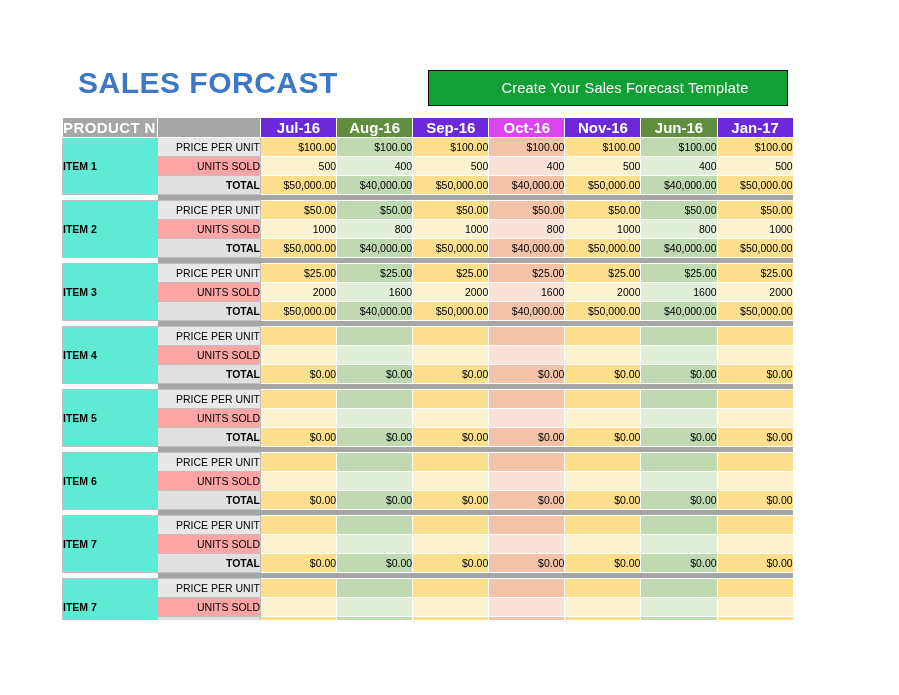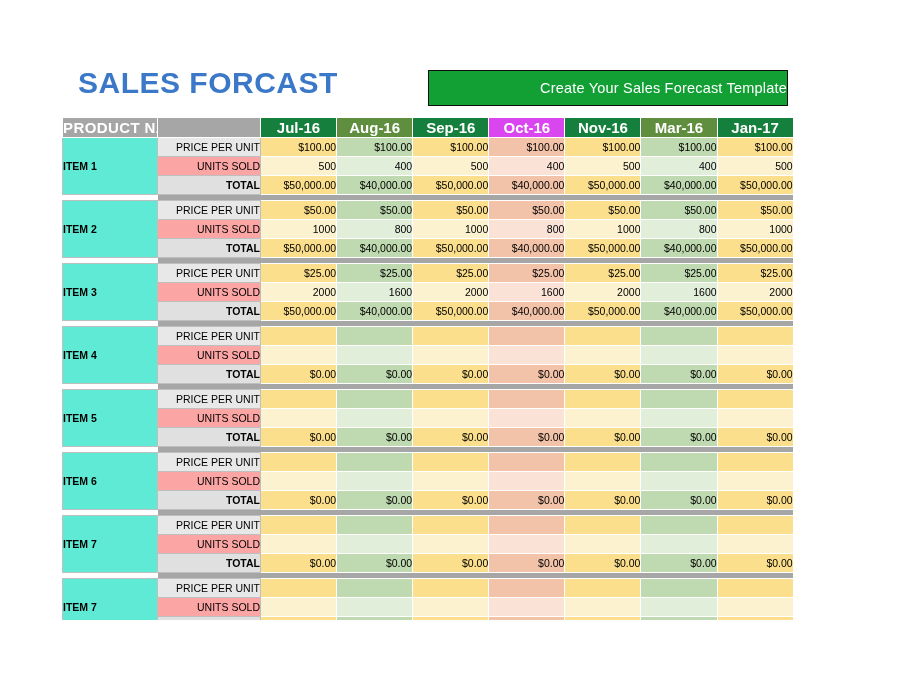--- a/index.html
+++ b/index.html
@@ -13,21 +13,21 @@
   
   .topbar{position:absolute;left:0;top:58px;width:899px;height:56px;}
   .title{
     position:absolute;left:78px;top:66px;
     font-size:30px;font-weight:bold;color:#3c78c8;letter-spacing:.5px;
     white-space:nowrap;
   }
   .cta{
     position:absolute;left:428px;top:70px;width:360px;height:36px;
     background:#12a035;border:1px solid #0f0f0f;box-sizing:border-box;
-    display:flex;align-items:center;justify-content:flex-end;
+    display:flex;align-items:center;justify-content:center;
   }
   .cta-label{
     color:#ffffff;font-size:14.5px;letter-spacing:.2px;white-space:nowrap;
     padding-left:34px;
   }
 
   
   .sheet{
     position:absolute;left:62px;top:117px;width:731px;
     border-collapse:collapse;table-layout:fixed;
@@ -42,21 +42,21 @@
 
   
   .hdr td{
     height:19px;line-height:19px;font-weight:bold;font-size:15px;
     color:#ffffff;text-align:center;border:1px solid #ffffff;
   }
   .hdr .h-name{background:#a6a6a6;text-align:center;letter-spacing:.4px;}
   .hdr .h-blank{background:#a6a6a6;}
 
   
-  .m-gold{background:#15803d;}
+  .m-gold{background:#6d28d9;}
   .m-green{background:#5f8f3e;}
   .m-orange{background:#d946ef;}
 
   
   .itemcell{
     background:#5eead4;border:1px solid #bfbfbf;
     font-weight:bold;font-size:11px;color:#000;
     padding-left:13px;text-align:left;vertical-align:middle;
   }
   
@@ -120,21 +120,21 @@
     </colgroup>
     <tbody id="tbody">
         <tr class="hdr">
           <td class="h-name">PRODUCT NAME</td>
           <td class="h-blank"></td>
           <td class="m-gold">Jul-16</td>
           <td class="m-green">Aug-16</td>
           <td class="m-gold">Sep-16</td>
           <td class="m-orange">Oct-16</td>
           <td class="m-gold">Nov-16</td>
-          <td class="m-green">Mar-16</td>
+          <td class="m-green">Jun-16</td>
           <td class="m-gold">Jan-17</td>
         </tr>
         <tr>
           <td class="itemcell" rowspan="3">ITEM 1</td>
           <td class="sub sub-price">PRICE PER UNIT</td>
           <td class="val t-gold">$100.00</td>
           <td class="val t-green">$100.00</td>
           <td class="val t-gold">$100.00</td>
           <td class="val t-orange">$100.00</td>
           <td class="val t-gold">$100.00</td>

